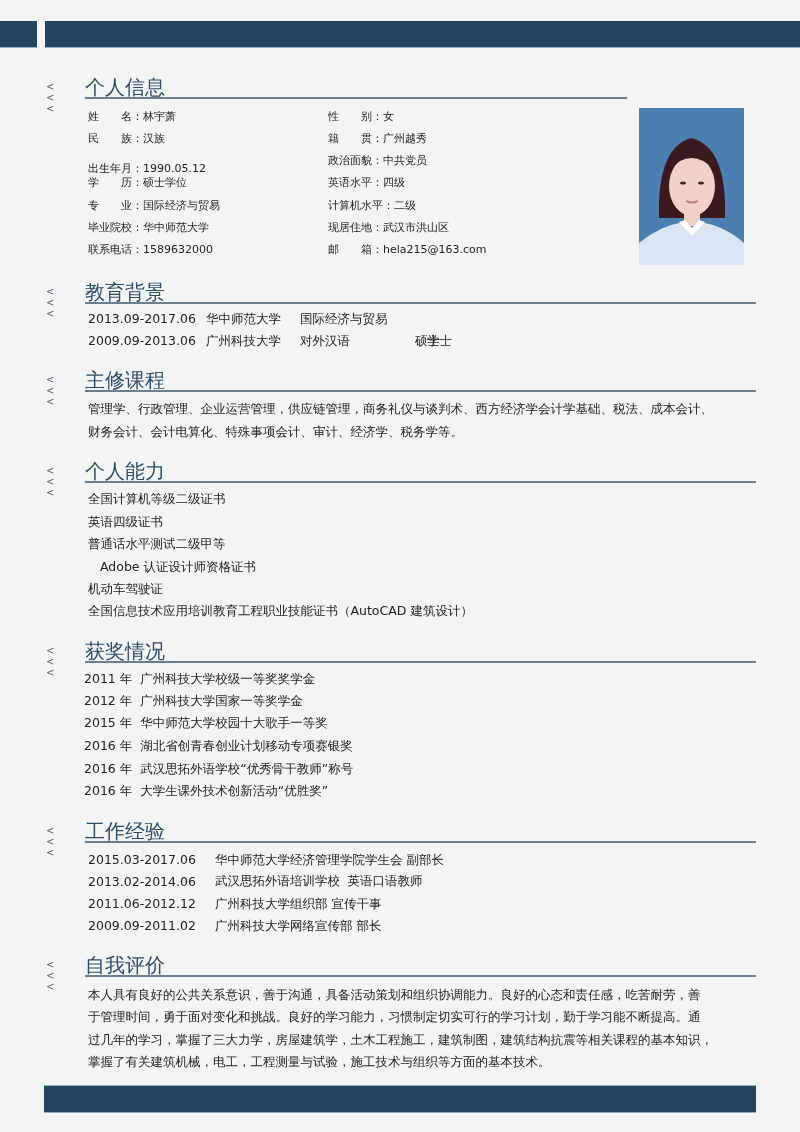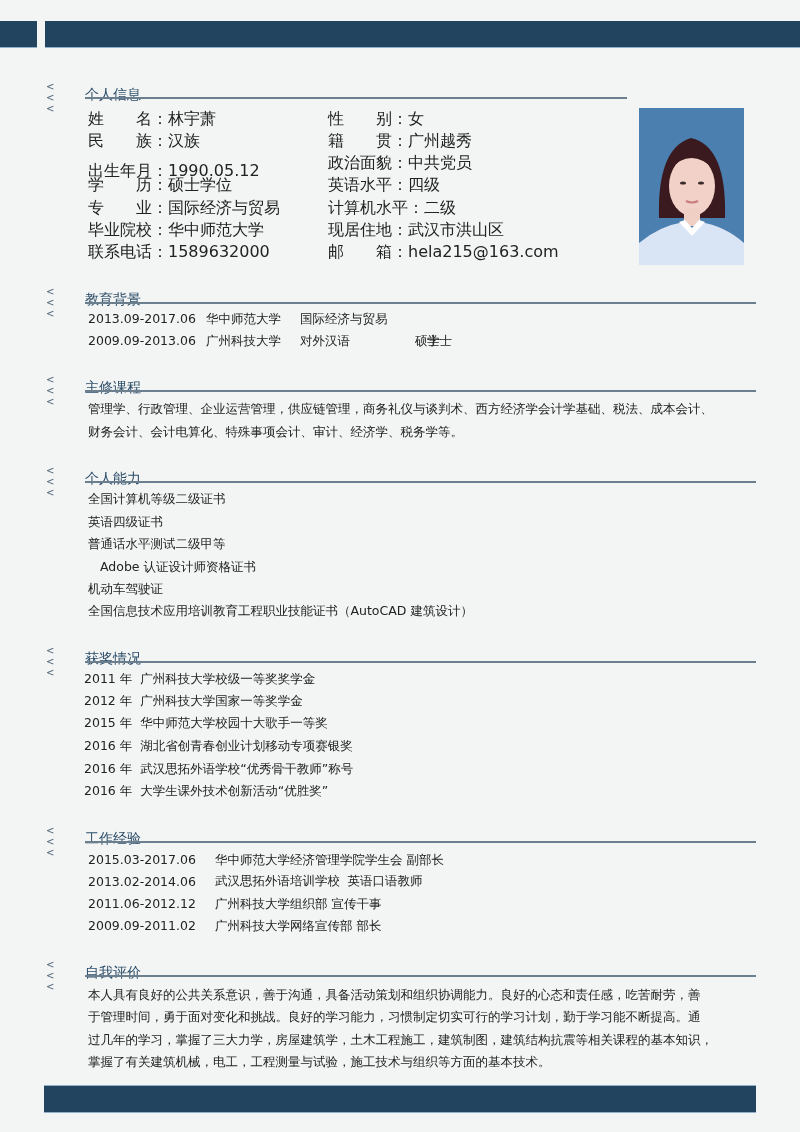--- a/index.html
+++ b/index.html
@@ -26,31 +26,31 @@
   .section-head {
     position: absolute; left: 46px; height: 22px;
   }
   .chev {
     position: absolute; left: 0; top: 5px;
     font-size: 10px; color: #4a6477; letter-spacing: 2px;
     font-family: "DejaVu Sans", sans-serif;
   }
   .sec-title {
     position: absolute; left: 39px; top: -2px;
-    font-size: 14px; color: #2c4d68; white-space: nowrap; margin-top: 12px;
+    font-size: 20px; color: #2c4d68; white-space: nowrap;
   }
   .sec-line {
     position: absolute; left: 39px; top: 21px; height: 2px;
     background: #6b7f8f;
   }
   .text {
     position: absolute; font-size: 12.5px; color: #222; white-space: nowrap;
     line-height: 16px;
   }
-  .info-row { position: absolute; font-size: 16px; white-space: nowrap; }
+  .info-row { position: absolute; font-size: 11px; white-space: nowrap; }
   .lbl { display: inline-block; }
   .photo {
     position: absolute; left: 639px; top: 108px; width: 105px; height: 157px;
     background: #4a7fb0; overflow: hidden;
   }
 </style>
 </head>
 <body>
 
 <div class="top-left-block"></div>

